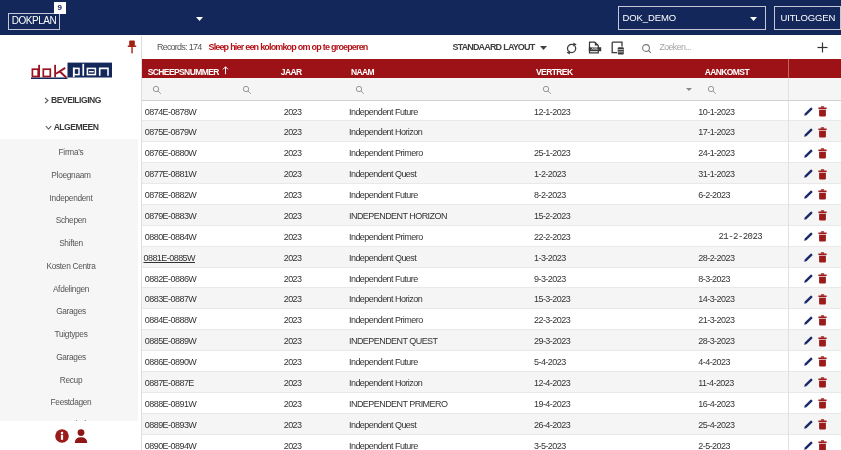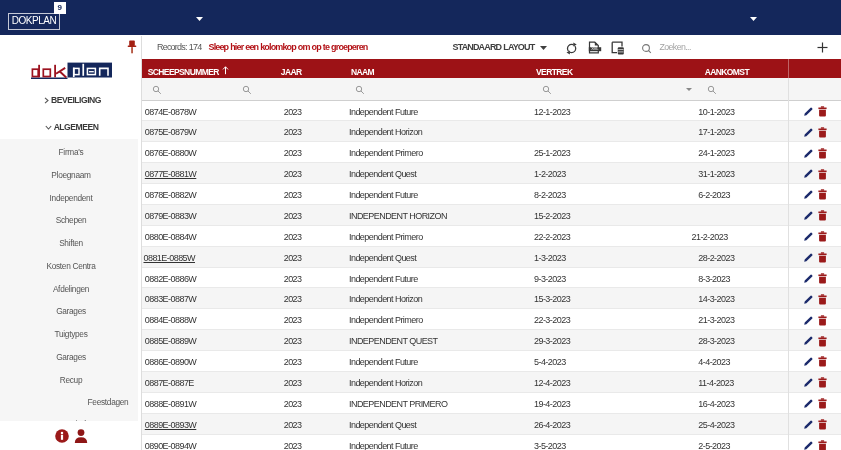--- a/index.html
+++ b/index.html
@@ -11,23 +11,25 @@
 .row:nth-child(even){background:#f5f5f5;}
 .row svg{display:block;}
 .mi{position:absolute;width:138px;padding-left:4px;text-align:center;font-size:8.3px;letter-spacing:-0.3px;color:#555;white-space:nowrap;}
 </style></head><body>
 <div class="abs" style="left:0;top:0;width:841px;height:34.5px;background:#14275b">
 <div class="tb-box" style="left:8px;top:12.5px;width:52px;height:17.5px;font-size:10px;letter-spacing:-0.45px;text-align:center;line-height:13px;">DOKPLAN</div>
 <div class="abs" style="left:54px;top:2px;width:11.5px;height:11.5px;background:#fff;color:#14275b;font-size:8px;font-weight:bold;text-align:center;line-height:11.5px;">9</div>
 <svg style="position:absolute;left:196.0px;top:16.5px" width="7" height="4" viewBox="0 0 7 4">
       <path d="M0 0 L7 0 L3.5 4 Z" fill="#fff"></path>
     </svg>
+<div class="tb-box" style="left:618px;top:6px;width:148px;height:23.5px;font-size:9.5px;letter-spacing:-0.1px;line-height:22px;padding-left:3.5px;">DOK_DEMO</div>
 <svg style="position:absolute;left:750.0px;top:16.5px" width="7" height="4" viewBox="0 0 7 4">
       <path d="M0 0 L7 0 L3.5 4 Z" fill="#fff"></path>
     </svg>
+<div class="tb-box" style="left:773.5px;top:6px;width:67px;height:23.5px;font-size:9.5px;letter-spacing:-0.15px;line-height:22px;padding-left:6px;">UITLOGGEN</div>
 </div>
 <svg class="abs" style="left:126px;top:39px;z-index:5" width="12" height="16" viewBox="0 0 12 16">
     <rect x="3.2" y="1.6" width="5.6" height="5.4" rx="0.8" fill="#a32012"></rect>
     <rect x="1.6" y="6.4" width="8.8" height="1.7" rx="0.8" fill="#a32012"></rect>
     <rect x="5.2" y="8.1" width="1.7" height="6.2" fill="#b04a33"></rect>
   </svg>
 <div class="abs" style="left:157px;top:34.8px;height:25px;line-height:25px;font-size:9px;letter-spacing:-0.8px;word-spacing:0.5px;color:#555;">Records:&nbsp;174</div>
 <div class="abs" style="left:208.5px;top:34.8px;height:25px;line-height:25px;font-size:9px;font-weight:bold;letter-spacing:-0.85px;word-spacing:0.3px;color:#b31217;">Sleep hier een kolomkop om op te groeperen</div>
 <div class="abs" style="left:452.5px;top:34.8px;height:25px;line-height:25px;font-size:9px;font-weight:bold;letter-spacing:-0.85px;word-spacing:0.4px;color:#404040;">STANDAARD LAYOUT</div>
 <svg style="position:absolute;left:539.5px;top:45.5px" width="7" height="4" viewBox="0 0 7 4">
@@ -151,21 +153,21 @@
       </span>
 <span class="abs" style="left:676.5px;top:5.4px;">
         <svg width="9" height="11" viewBox="0 0 9 11">
           <rect x="0.4" y="1.5" width="8.2" height="1.6" fill="#9b1a1a"></rect>
           <rect x="2.9" y="0.3" width="3.2" height="1.4" fill="#9b1a1a"></rect>
           <path d="M1.1 3.7 H7.9 V9.5 Q7.9 10.6 6.9 10.6 H2.1 Q1.1 10.6 1.1 9.5 Z" fill="#9b1a1a"></path>
         </svg>
       </span>
 </div>
 <div class="row">
-<span class="cell" style="left:3.3px;text-decoration:underline;">0877E-0881W</span>
+<span class="cell" style="left:3.3px;">0877E-0881W</span>
 <span class="cell" style="left:118px;width:42px;text-align:right;">2023</span>
 <span class="cell" style="left:207.5px;">Independent Quest</span>
 <span class="cell" style="left:392.5px;">1-2-2023</span>
 <span class="cell" style="left:556.8px;">31-1-2023</span>
 <span class="abs" style="left:661px;top:5.2px;">
         <svg width="11" height="11" viewBox="0 0 11 11">
           <path d="M1.2 9.8 L1.7 7.6 L7.6 1.7 Q8.1 1.2 8.6 1.7 L9.3 2.4 Q9.8 2.9 9.3 3.4 L3.4 9.3 Z" fill="#1b2a6b"></path>
         </svg>
       </span>
 <span class="abs" style="left:676.5px;top:5.4px;">
@@ -212,21 +214,21 @@
           <rect x="2.9" y="0.3" width="3.2" height="1.4" fill="#9b1a1a"></rect>
           <path d="M1.1 3.7 H7.9 V9.5 Q7.9 10.6 6.9 10.6 H2.1 Q1.1 10.6 1.1 9.5 Z" fill="#9b1a1a"></path>
         </svg>
       </span>
 </div>
 <div class="row">
 <span class="cell" style="left:3.3px;">0880E-0884W</span>
 <span class="cell" style="left:118px;width:42px;text-align:right;">2023</span>
 <span class="cell" style="left:207.5px;">Independent Primero</span>
 <span class="cell" style="left:392.5px;">22-2-2023</span>
-<span class="cell" style="left:550px;">21-2-2023</span>
+<span class="cell" style="left:577px;font-family:Liberation Mono, monospace;">21-2-2023</span>
 <span class="abs" style="left:661px;top:5.2px;">
         <svg width="11" height="11" viewBox="0 0 11 11">
           <path d="M1.2 9.8 L1.7 7.6 L7.6 1.7 Q8.1 1.2 8.6 1.7 L9.3 2.4 Q9.8 2.9 9.3 3.4 L3.4 9.3 Z" fill="#1b2a6b"></path>
         </svg>
       </span>
 <span class="abs" style="left:676.5px;top:5.4px;">
         <svg width="9" height="11" viewBox="0 0 9 11">
           <rect x="0.4" y="1.5" width="8.2" height="1.6" fill="#9b1a1a"></rect>
           <rect x="2.9" y="0.3" width="3.2" height="1.4" fill="#9b1a1a"></rect>
           <path d="M1.1 3.7 H7.9 V9.5 Q7.9 10.6 6.9 10.6 H2.1 Q1.1 10.6 1.1 9.5 Z" fill="#9b1a1a"></path>
@@ -379,21 +381,21 @@
       </span>
 <span class="abs" style="left:676.5px;top:5.4px;">
         <svg width="9" height="11" viewBox="0 0 9 11">
           <rect x="0.4" y="1.5" width="8.2" height="1.6" fill="#9b1a1a"></rect>
           <rect x="2.9" y="0.3" width="3.2" height="1.4" fill="#9b1a1a"></rect>
           <path d="M1.1 3.7 H7.9 V9.5 Q7.9 10.6 6.9 10.6 H2.1 Q1.1 10.6 1.1 9.5 Z" fill="#9b1a1a"></path>
         </svg>
       </span>
 </div>
 <div class="row">
-<span class="cell" style="left:3.3px;text-decoration:underline;">0889E-0893W</span>
+<span class="cell" style="left:3.3px;">0889E-0893W</span>
 <span class="cell" style="left:118px;width:42px;text-align:right;">2023</span>
 <span class="cell" style="left:207.5px;">Independent Quest</span>
 <span class="cell" style="left:392.5px;">26-4-2023</span>
 <span class="cell" style="left:556.8px;">25-4-2023</span>
 <span class="abs" style="left:661px;top:5.2px;">
         <svg width="11" height="11" viewBox="0 0 11 11">
           <path d="M1.2 9.8 L1.7 7.6 L7.6 1.7 Q8.1 1.2 8.6 1.7 L9.3 2.4 Q9.8 2.9 9.3 3.4 L3.4 9.3 Z" fill="#1b2a6b"></path>
         </svg>
       </span>
 <span class="abs" style="left:676.5px;top:5.4px;">
@@ -455,21 +457,21 @@
 <div class="mi" style="top:30.8px;">Ploegnaam</div>
 <div class="mi" style="top:53.6px;">Independent</div>
 <div class="mi" style="top:76.3px;">Schepen</div>
 <div class="mi" style="top:99.1px;">Shiften</div>
 <div class="mi" style="top:121.9px;">Kosten Centra</div>
 <div class="mi" style="top:144.6px;">Afdelingen</div>
 <div class="mi" style="top:167.4px;">Garages</div>
 <div class="mi" style="top:190.1px;">Tuigtypes</div>
 <div class="mi" style="top:212.9px;">Garages</div>
 <div class="mi" style="top:235.6px;">Recup</div>
-<div class="mi" style="top:258.4px;margin-left:37px;">Feestdagen</div>
+<div class="mi" style="top:258.4px;">Feestdagen</div>
 <div class="mi" style="top:279.9px;">Sperperiodes</div>
 </div>
 <div class="abs" style="left:0;top:386.8px;width:138px;height:29.2px;background:#fff;">
 </div>
 </div>
 <svg class="abs" style="left:54.5px;top:429px" width="14" height="14" viewBox="0 0 14 14">
     <circle cx="7" cy="7" r="6.8" fill="#9b1a1a"></circle>
     <circle cx="7" cy="3.9" r="1.25" fill="#fff"></circle>
     <rect x="5.9" y="5.8" width="2.2" height="5.0" fill="#fff"></rect>
   </svg>

